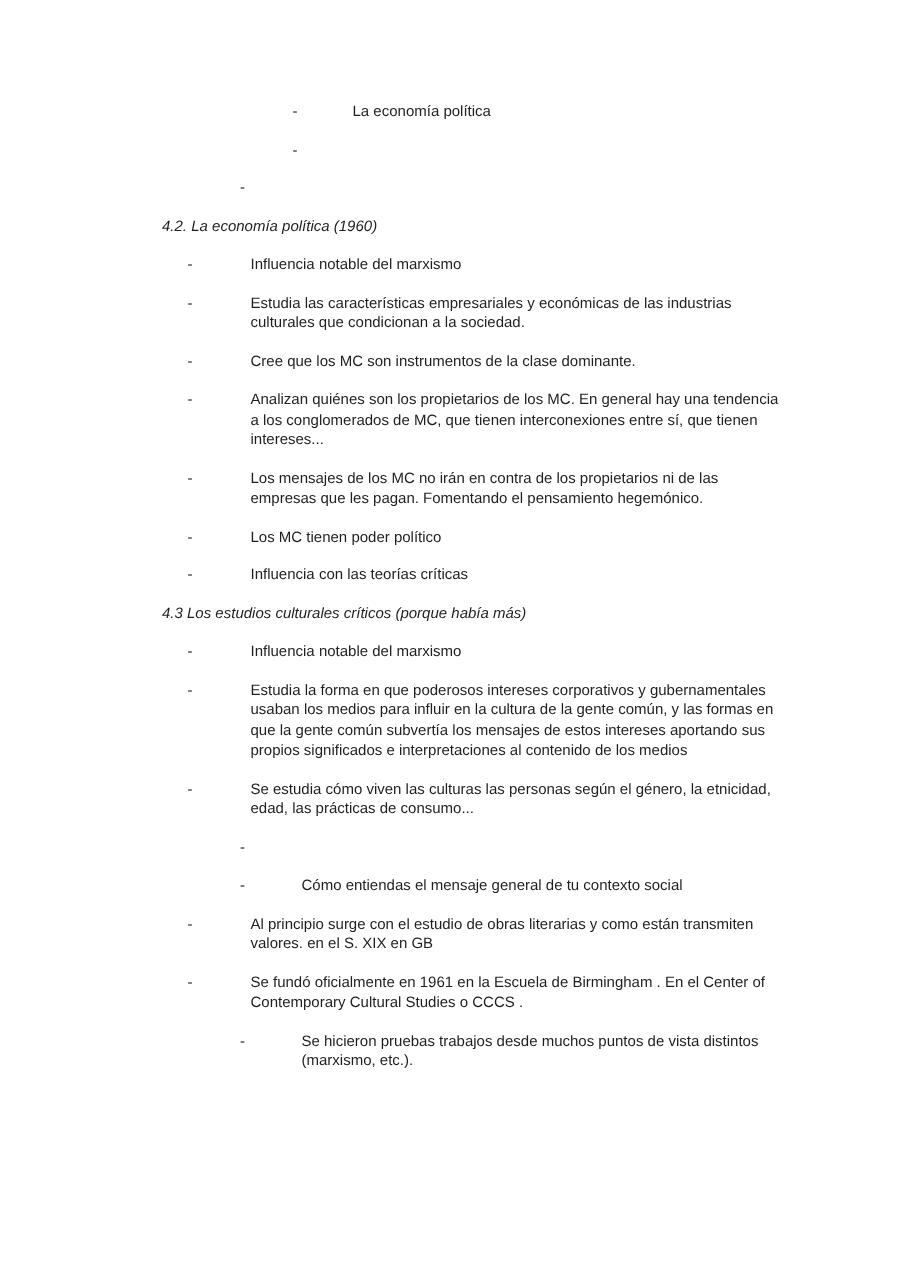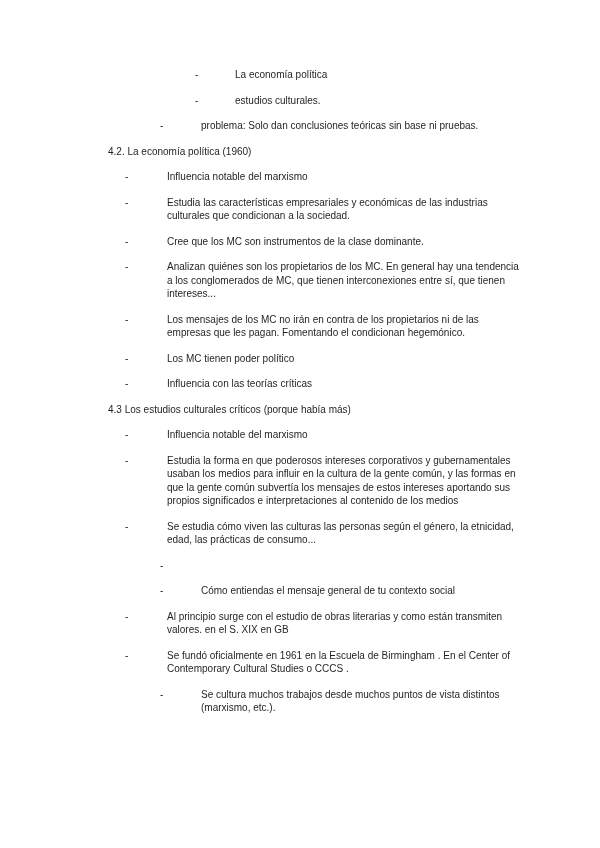--- a/index.html
+++ b/index.html
@@ -21,20 +21,21 @@
     padding: 68px 76px 30px 108px;
     background: #ffffff;
   }
   .block {
     font-size: 10px;
     line-height: 13.5px;
     margin: 0 0 12px 0;
   }
   .heading {
     font-weight: 400;
+    font-style: italic;
   }
   .bullet {
     display: flex;
     align-items: flex-start;
   }
   .dash {
     flex: 0 0 auto;
   }
   .txt {
     flex: 1 1 auto;
@@ -52,26 +53,24 @@
 
 <div class="page">
 
   <div class="block bullet b3">
     <span class="dash">-</span>
     <span class="txt">La economía política</span>
   </div>
 
   <div class="block bullet b3">
     <span class="dash">-</span>
-    <span class="txt">estudios culturales.</span>
   </div>
 
   <div class="block bullet b2">
     <span class="dash">-</span>
-    <span class="txt">problema: Solo dan conclusiones teóricas sin base ni pruebas.</span>
   </div>
 
   <div class="block heading">4.2. La economía política (1960)</div>
 
   <div class="block bullet b1">
     <span class="dash">-</span>
     <span class="txt">Influencia notable del marxismo</span>
   </div>
 
   <div class="block bullet b1">
@@ -84,21 +83,21 @@
     <span class="txt">Cree que los MC son instrumentos de la clase dominante.</span>
   </div>
 
   <div class="block bullet b1">
     <span class="dash">-</span>
     <span class="txt">Analizan quiénes son los propietarios de los MC. En general hay una tendencia a los conglomerados de MC, que tienen interconexiones entre sí, que tienen intereses...</span>
   </div>
 
   <div class="block bullet b1">
     <span class="dash">-</span>
-    <span class="txt">Los mensajes de los MC no irán en contra de los propietarios ni de las empresas que les pagan. Fomentando el condicionan hegemónico.</span>
+    <span class="txt">Los mensajes de los MC no irán en contra de los propietarios ni de las empresas que les pagan. Fomentando el pensamiento hegemónico.</span>
   </div>
 
   <div class="block bullet b1">
     <span class="dash">-</span>
     <span class="txt">Los MC tienen poder político</span>
   </div>
 
   <div class="block bullet b1">
     <span class="dash">-</span>
     <span class="txt">Influencia con las teorías críticas</span>
@@ -135,16 +134,16 @@
     <span class="txt">Al principio surge con el estudio de obras literarias y como están transmiten valores. en el S. XIX en GB</span>
   </div>
 
   <div class="block bullet b1">
     <span class="dash">-</span>
     <span class="txt">Se fundó oficialmente en 1961 en la Escuela de Birmingham . En el Center of Contemporary Cultural Studies o CCCS .</span>
   </div>
 
   <div class="block bullet b2">
     <span class="dash">-</span>
-    <span class="txt">Se cultura muchos trabajos desde muchos puntos de vista distintos (marxismo, etc.).</span>
+    <span class="txt">Se hicieron pruebas trabajos desde muchos puntos de vista distintos (marxismo, etc.).</span>
   </div>
 
 </div>
 
 </body></html>

